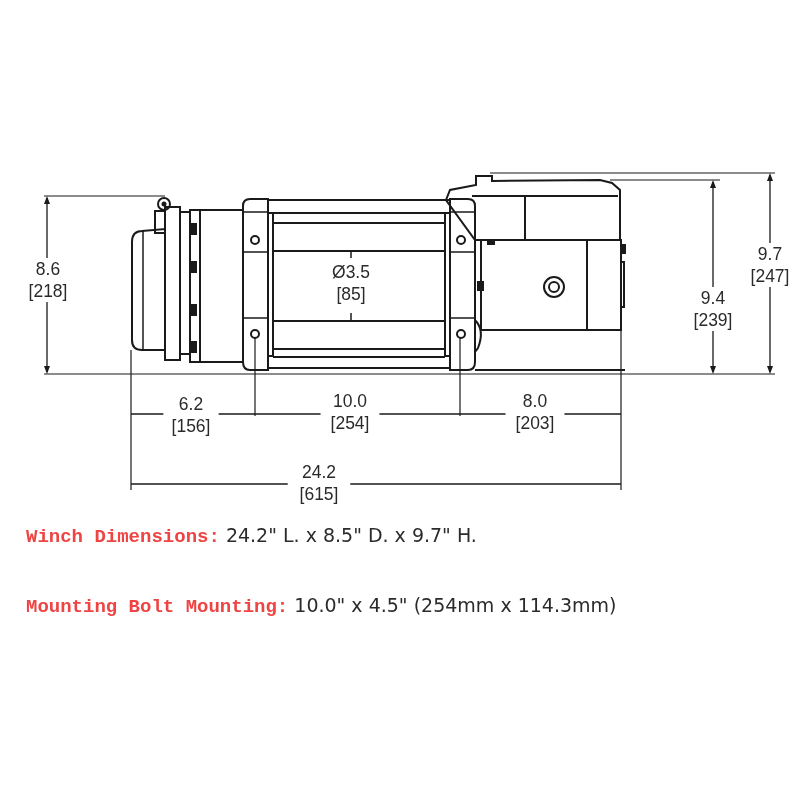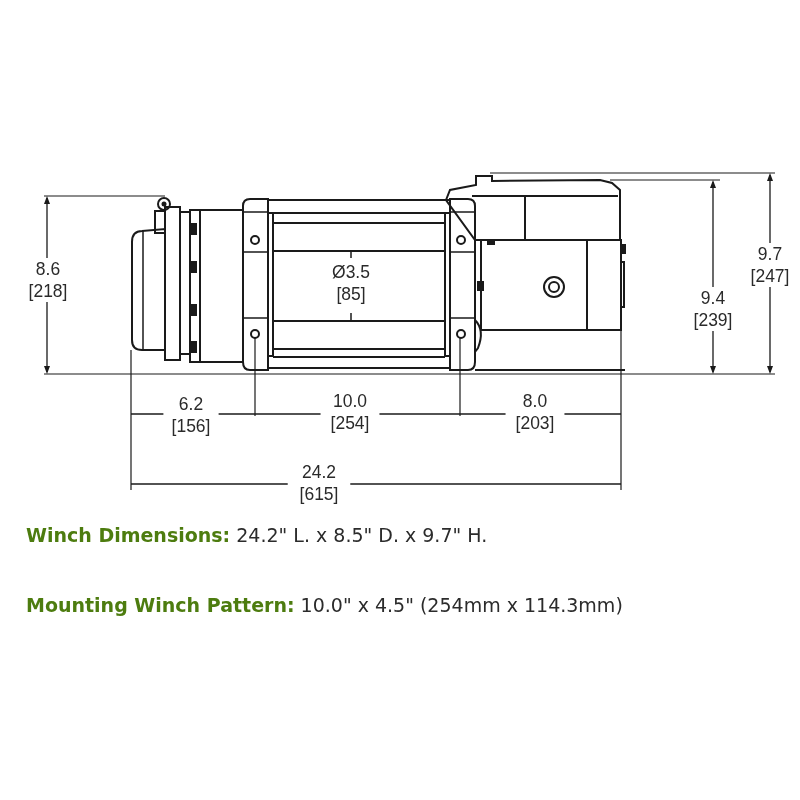--- a/index.html
+++ b/index.html
@@ -1,21 +1,21 @@
 <!DOCTYPE html>
 <html><head>
   <meta charset="utf-8">
   <style>
     html, body { margin: 0; padding: 0; background: #ffffff; }
     body { width: 800px; height: 800px; position: relative; overflow: hidden; font-family: "DejaVu Sans", sans-serif; color: #222; }
     #drawing { position: absolute; left: 0; top: 0; width: 800px; height: 510px; }
     .dim-label { position: absolute; text-align: center; font-family: "Liberation Sans", sans-serif; font-size: 19px; line-height: 22px; color: #2a2a2a; background: #fff; transform: scaleX(0.92); }
     .dim-label span { display: block; }
     .caption { position: absolute; left: 26px; font-family: "DejaVu Sans", sans-serif; font-size: 19px; line-height: 28px; color: #2b2b2b; }
-    .caption b { font-weight: bold; color: #4d7c0f; }
+    .caption b { font-weight: bold; color: #ef4444; font-family: Liberation Mono, monospace; }
   </style>
 </head>
 <body>
 
 <svg id="drawing" viewBox="0 0 800 510" xmlns="http://www.w3.org/2000/svg" fill="none" stroke="#1a1a1a" stroke-width="2">
 
   <g>
     <path d="M142 231 Q132 231 132 242 L132 340 Q132 350 142 350 L165 350 L165 229 Z"></path>
     <path d="M155 211 L155 233 L165 233 L165 211 Z"></path>
     <path d="M165 207 L165 360 L180 360 L180 207 Z"></path>
@@ -153,14 +153,14 @@
 <div class="dim-label" style="left:285px; top:461px; width:68px;">
   <span>24.2</span>
   <span>[615]</span>
 </div>
 
 <div class="caption" style="top:521px;">
   <b>Winch Dimensions:</b><span> 24.2" L. x 8.5" D. x 9.7" H.</span><br>
 </div>
 
 <div class="caption" style="top:591px;">
-  <b>Mounting Winch Pattern:</b><span> 10.0" x 4.5" (254mm x 114.3mm)</span>
+  <b>Mounting Bolt Mounting:</b><span> 10.0" x 4.5" (254mm x 114.3mm)</span>
 </div>
 
 </body></html>

